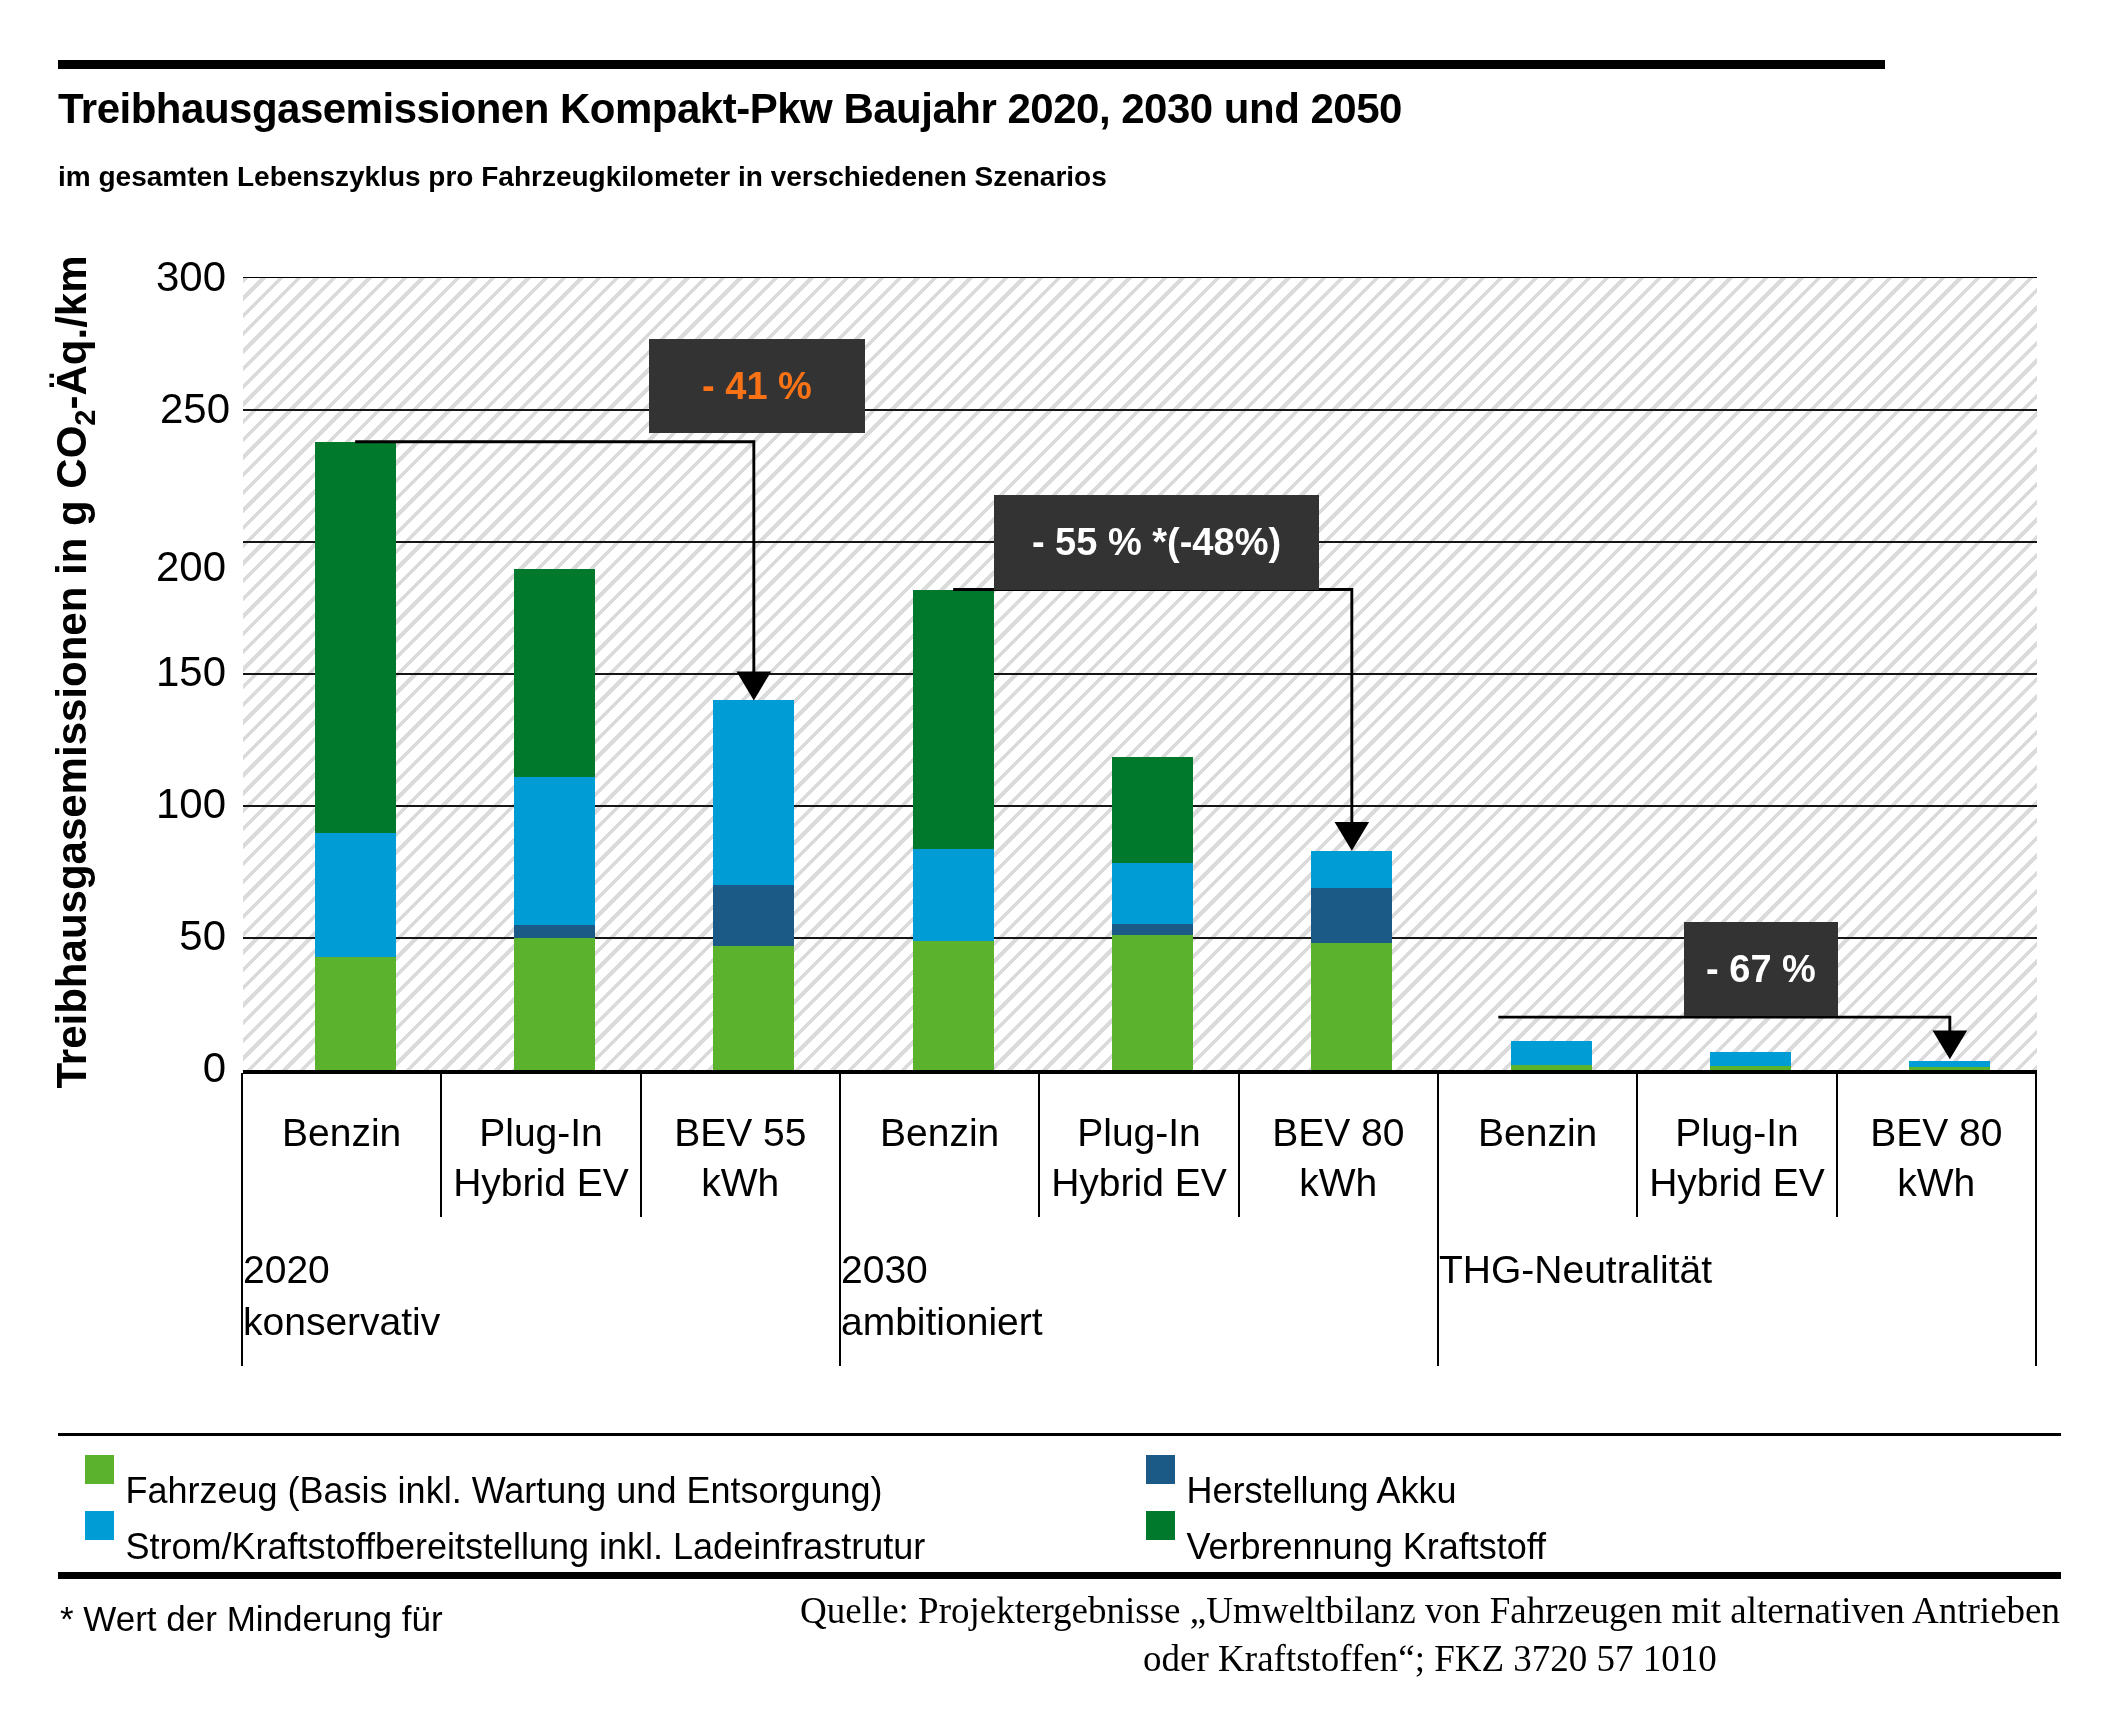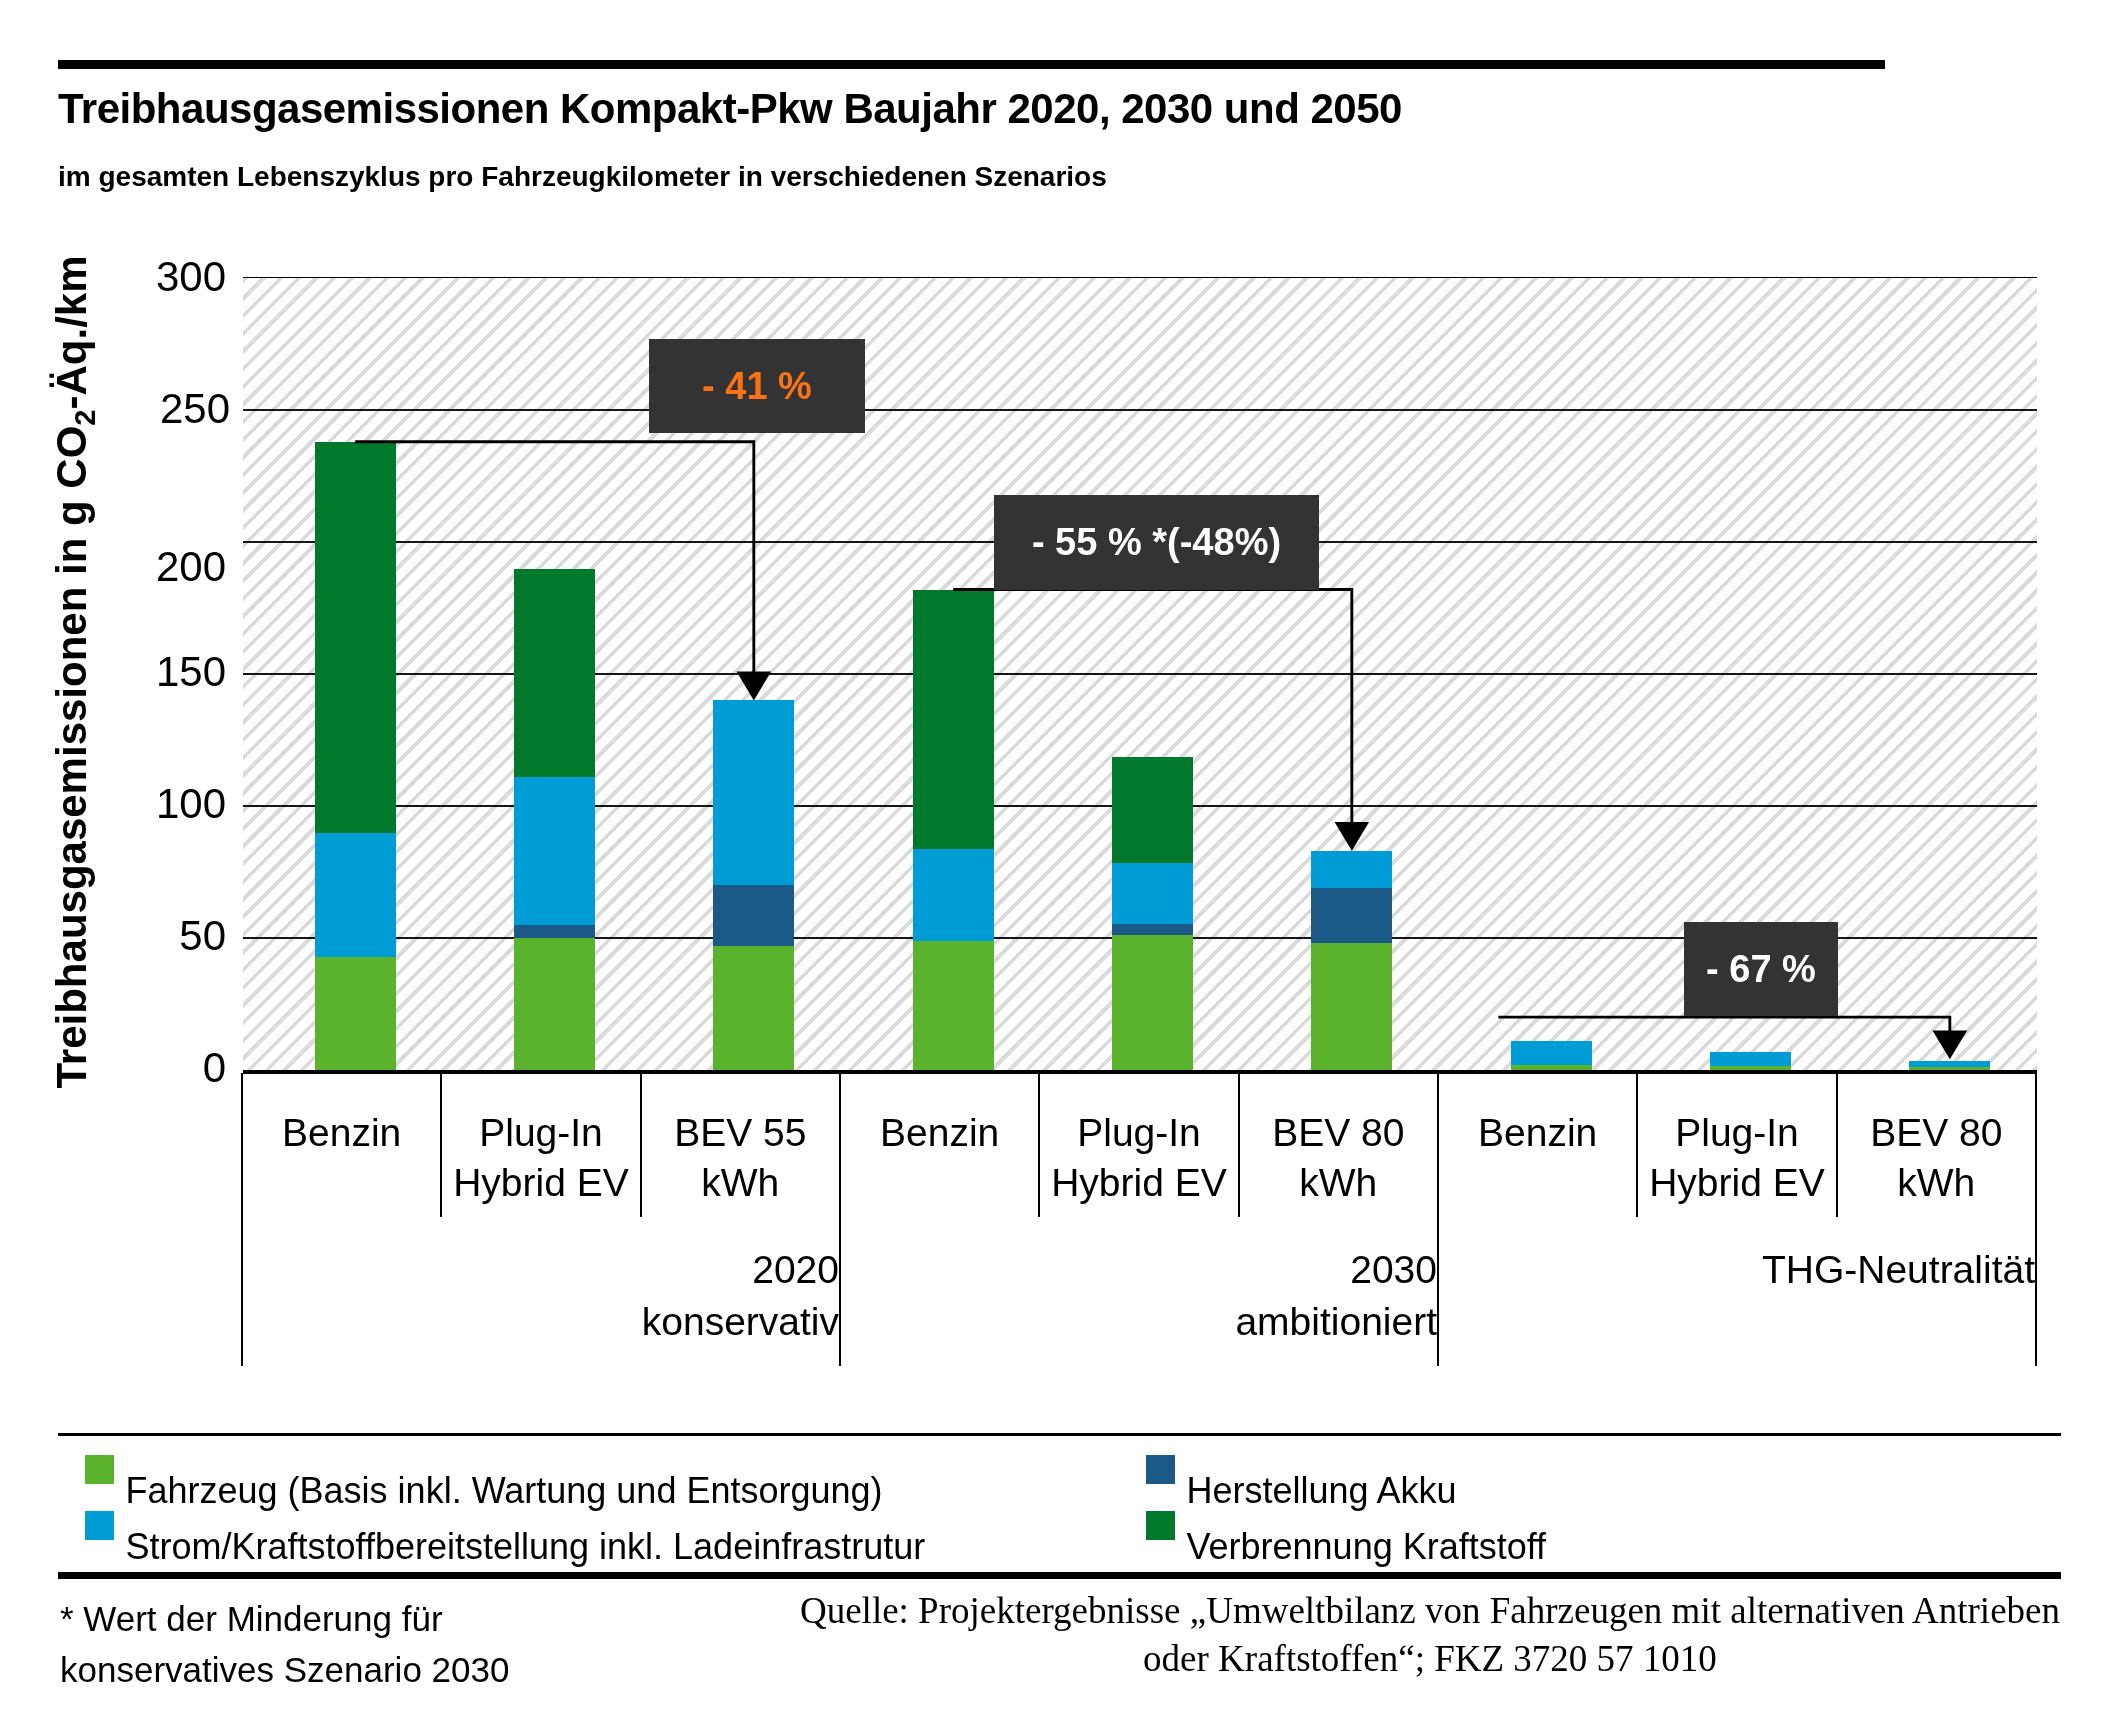--- a/index.html
+++ b/index.html
@@ -30,21 +30,21 @@
   #bracket-svg{position:absolute;left:0;top:0;z-index:3;}
   .ann-box{position:absolute;z-index:4;background:#333333;color:#fff;display:flex;
            align-items:center;justify-content:center;font-size:38px;font-weight:bold;white-space:nowrap;}
 
   #x-table{position:absolute;left:241px;top:1073px;width:1796px;height:293px;display:flex;z-index:2;}
   .x-group{box-sizing:border-box;flex:1 1 0;border-left:2.9px solid #000;display:flex;flex-direction:column;}
   .x-group:last-child{border-right:2.9px solid #000;}
   .x-cells{display:flex;height:144px;}
   .x-cell{box-sizing:border-box;flex:1 1 0;text-align:center;padding-top:35px;font-size:39px;line-height:50px;}
   .x-cell + .x-cell{border-left:2.9px solid #000;}
-  .x-scenario{flex:1;text-align:right;padding-top:27px;font-size:39px;line-height:52px;}
+  .x-scenario{flex:1;text-align:left;padding-top:27px;font-size:39px;line-height:52px;}
 
   #legend{position:absolute;left:0;top:1441px;width:2120px;}
   .legend-col{position:absolute;top:0;}
   .legend-item{display:flex;align-items:center;height:56px;}
   .legend-swatch{width:29px;height:29px;margin-right:11.5px;flex:0 0 auto;}
   .legend-label{font-size:36px;white-space:nowrap;margin-top:44px;}
 
   #footnote{position:absolute;left:60px;top:1593px;font-size:35px;line-height:51px;}
   #source{position:absolute;right:60px;top:1587px;text-align:center;
           font-family:"Liberation Serif","DejaVu Serif",serif;font-size:37px;line-height:48px;}
@@ -211,20 +211,19 @@
         <div class="legend-item">
           <div class="legend-swatch" style="background: rgb(0, 121, 44);"></div>
           <div class="legend-label">Verbrennung Kraftstoff</div>
         </div>
       </div>
     </div>
 
   <div id="footer-rule" class="rule"></div>
   <div id="footnote">
       <div> * Wert der Minderung für</div>
-      <div>konservatives Szenario 2030</div>
     </div>
   <div id="source">
       <div>Quelle: Projektergebnisse „Umweltbilanz von Fahrzeugen mit alternativen Antrieben</div>
       <div>oder Kraftstoffen“; FKZ 3720 57 1010</div>
     </div>
 </div>
 
 
 </body></html>

